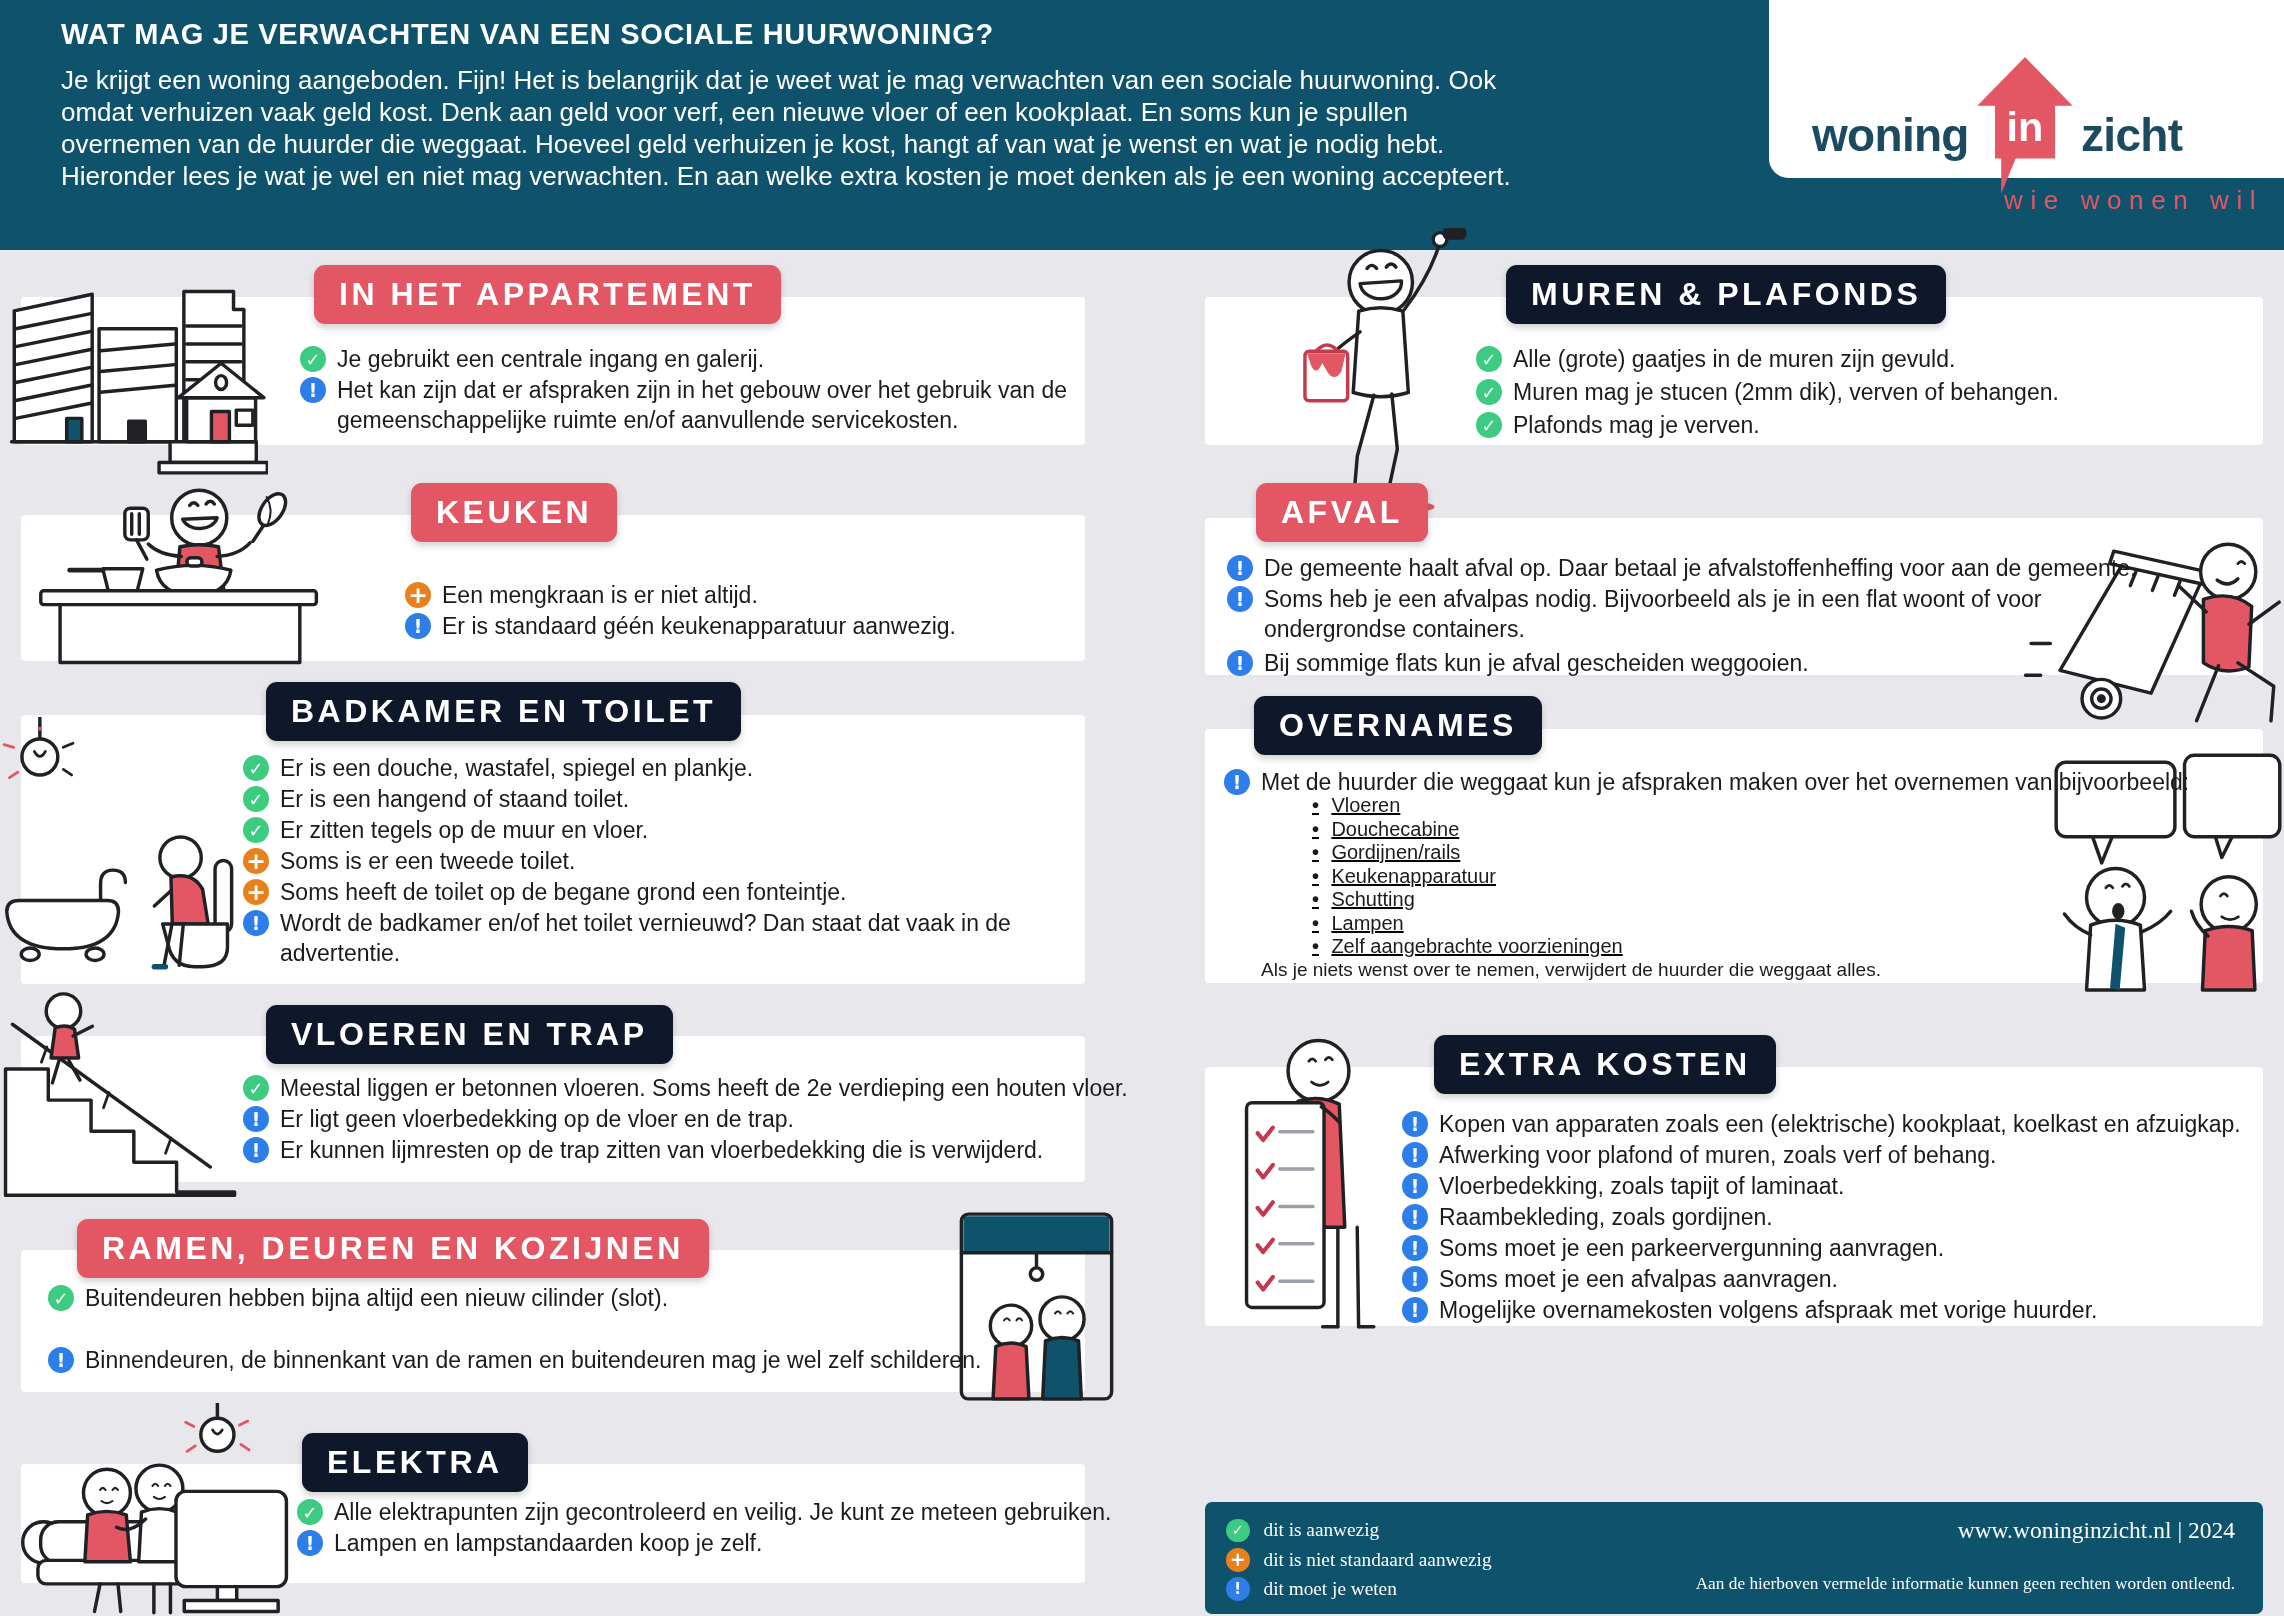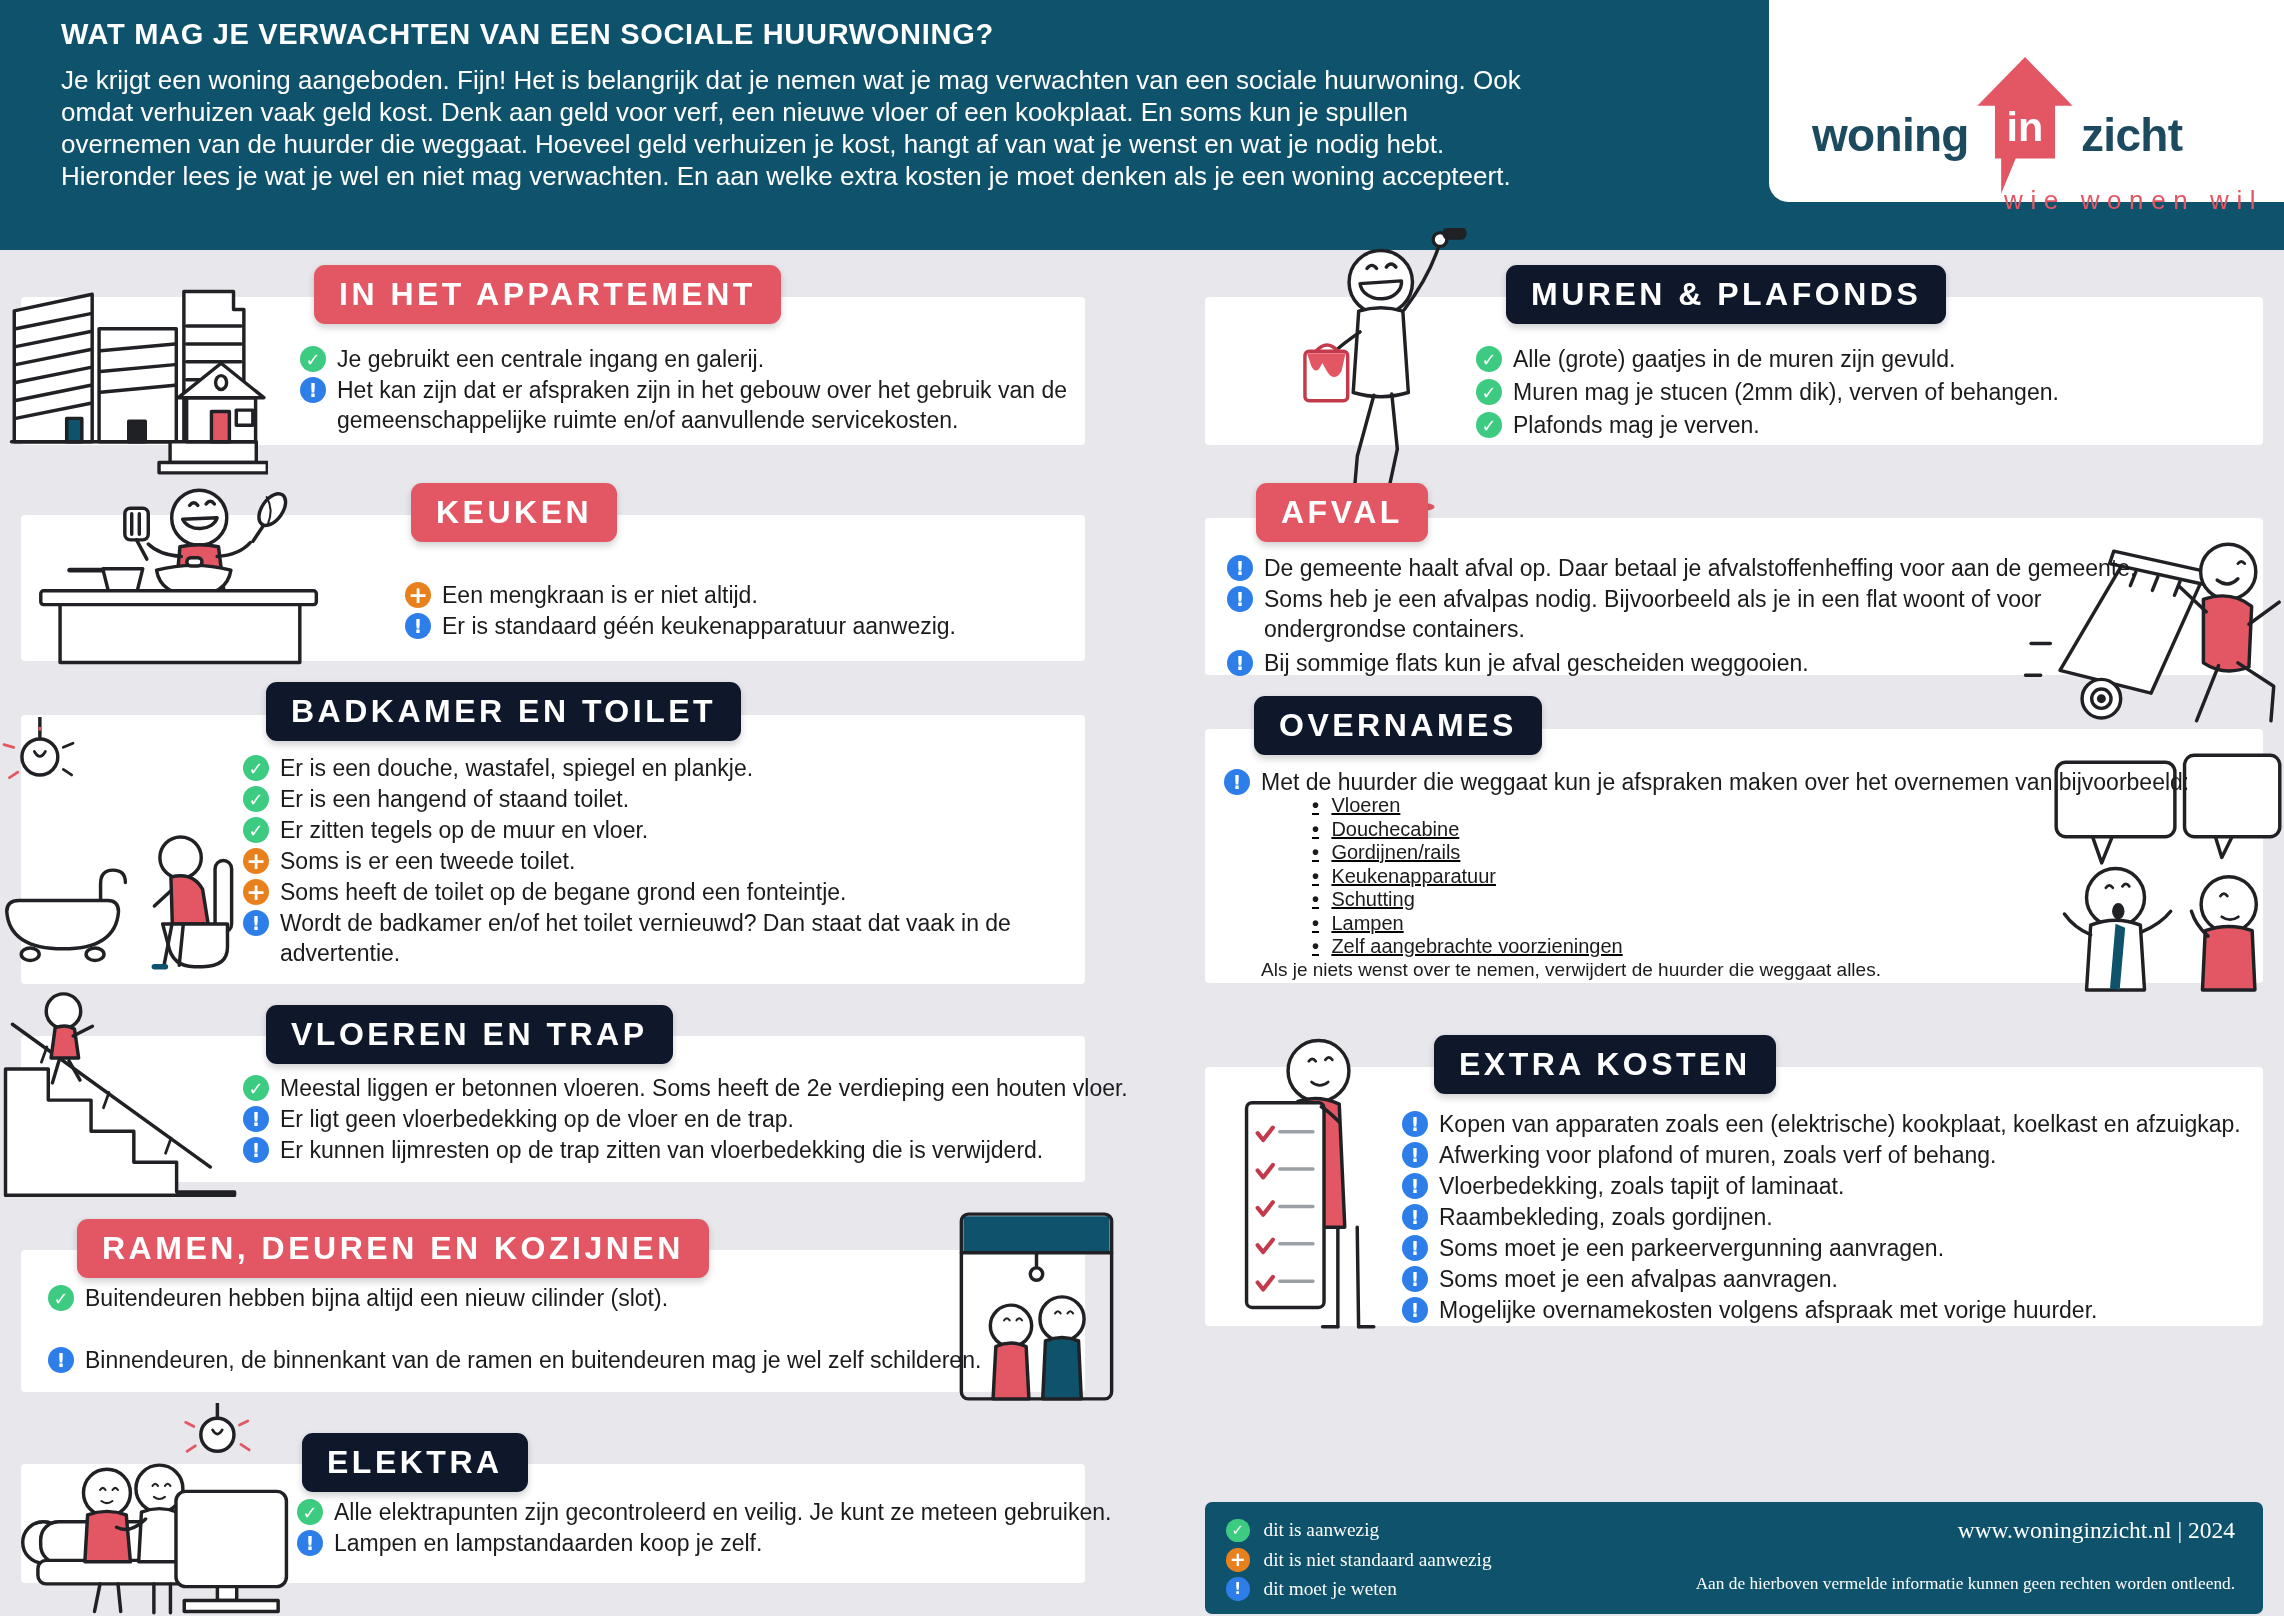--- a/index.html
+++ b/index.html
@@ -2,21 +2,21 @@
 <html style="font-size:11px"><head>
 <meta charset="utf-8">
 <style>
   html,body{margin:0;padding:0;background:#d9d9de;}
   .page{position:relative;width:2284px;height:1616px;background:#e8e7ec;overflow:hidden;
         font-family:"Liberation Sans",sans-serif;}
   
   .header{position:absolute;left:0;top:0;width:2284px;height:250px;background:#0e526c;}
   .header-title{position:absolute;left:61px;top:18px;color:#fff;font-size:29px;font-weight:bold;letter-spacing:0.7px;}
   .header-intro{position:absolute;left:61px;top:64px;color:#fff;font-size:26px;line-height:32px;font-weight:300;}
-  .logo-panel{position:absolute;top:0;right:0;width:515px;height:202px;background:#fff;border-radius:0 0 0 19.3px;text-align:right;}
+  .logo-panel{position:absolute;top:0;right:0;width:515px;height:178px;background:#fff;border-radius:0 0 0 19.3px;text-align:right;}
   .logo-word{position:absolute;top:108px;font-size:46px;font-weight:800;color:#1c4a5f;letter-spacing:-0.7px;}
   .logo-house{position:absolute;left:204px;top:54px;}
   .logo-tagline{position:absolute;left:235px;top:185px;color:#e35663;font-size:26px;letter-spacing:7.6px;white-space:nowrap;}
   
   .card{position:absolute;background:#fff;border-radius:4.1px;z-index:1;}
   .badge{position:absolute;color:#fff;font-size:32px;font-weight:bold;letter-spacing:3.5px;
          padding:11px 25px;border-radius:11px;white-space:nowrap;z-index:4;
          box-shadow:0 3.5px 7px rgba(0,0,0,.18);}
   .badge.red{background:#e35663}
   .badge.teal{background:#0f172a}
@@ -51,21 +51,21 @@
   .illus{position:absolute;z-index:2;}
 </style>
 </head>
 <body>
 
 <div class="page">
 
   <div class="header">
     <div class="header-title">WAT MAG JE VERWACHTEN VAN EEN SOCIALE HUURWONING?</div>
     <div class="header-intro">
-      <div>Je krijgt een woning aangeboden. Fijn! Het is belangrijk dat je nemen wat je mag verwachten van een sociale huurwoning. Ook</div>
+      <div>Je krijgt een woning aangeboden. Fijn! Het is belangrijk dat je weet wat je mag verwachten van een sociale huurwoning. Ook</div>
       <div>omdat verhuizen vaak geld kost. Denk aan geld voor verf, een nieuwe vloer of een kookplaat. En soms kun je spullen</div>
       <div>overnemen van de huurder die weggaat. Hoeveel geld verhuizen je kost, hangt af van wat je wenst en wat je nodig hebt.</div>
       <div>Hieronder lees je wat je wel en niet mag verwachten. En aan welke extra kosten je moet denken als je een woning accepteert.</div>
     </div>
   </div>
   <div class="logo-panel">
     <span class="logo-word" id="lw1" style="left:43px">woning</span>
     <svg class="logo-house" width="104" height="145" viewBox="0 0 100 140">
       <polygon points="50,3 96,50 79,50 79,101 41,101 27,135 27,101 21,101 21,50 4,50" fill="#e35663"></polygon>
       <text x="50" y="84" text-anchor="middle" font-family="Liberation Sans, sans-serif" font-size="40" font-weight="bold" fill="#ffffff">in</text>

